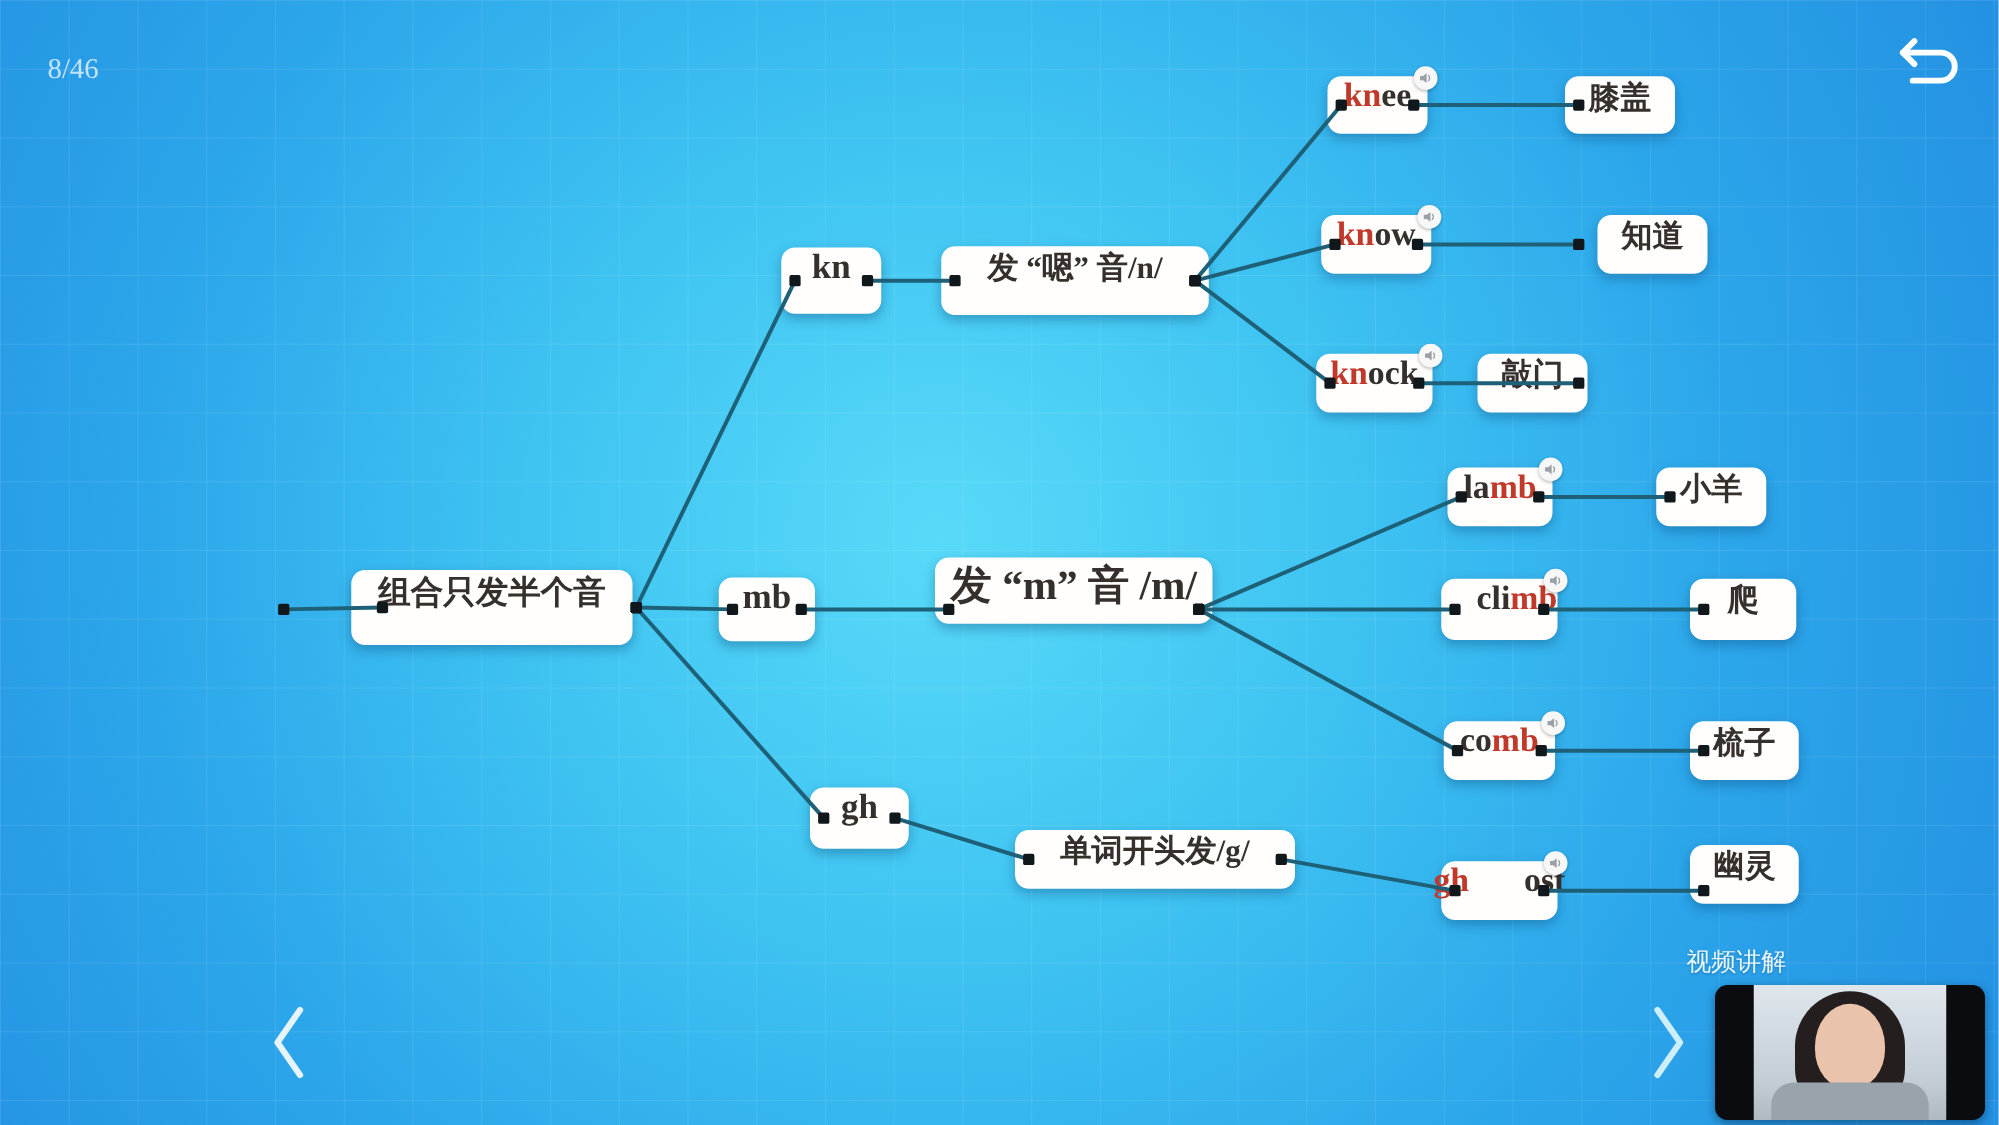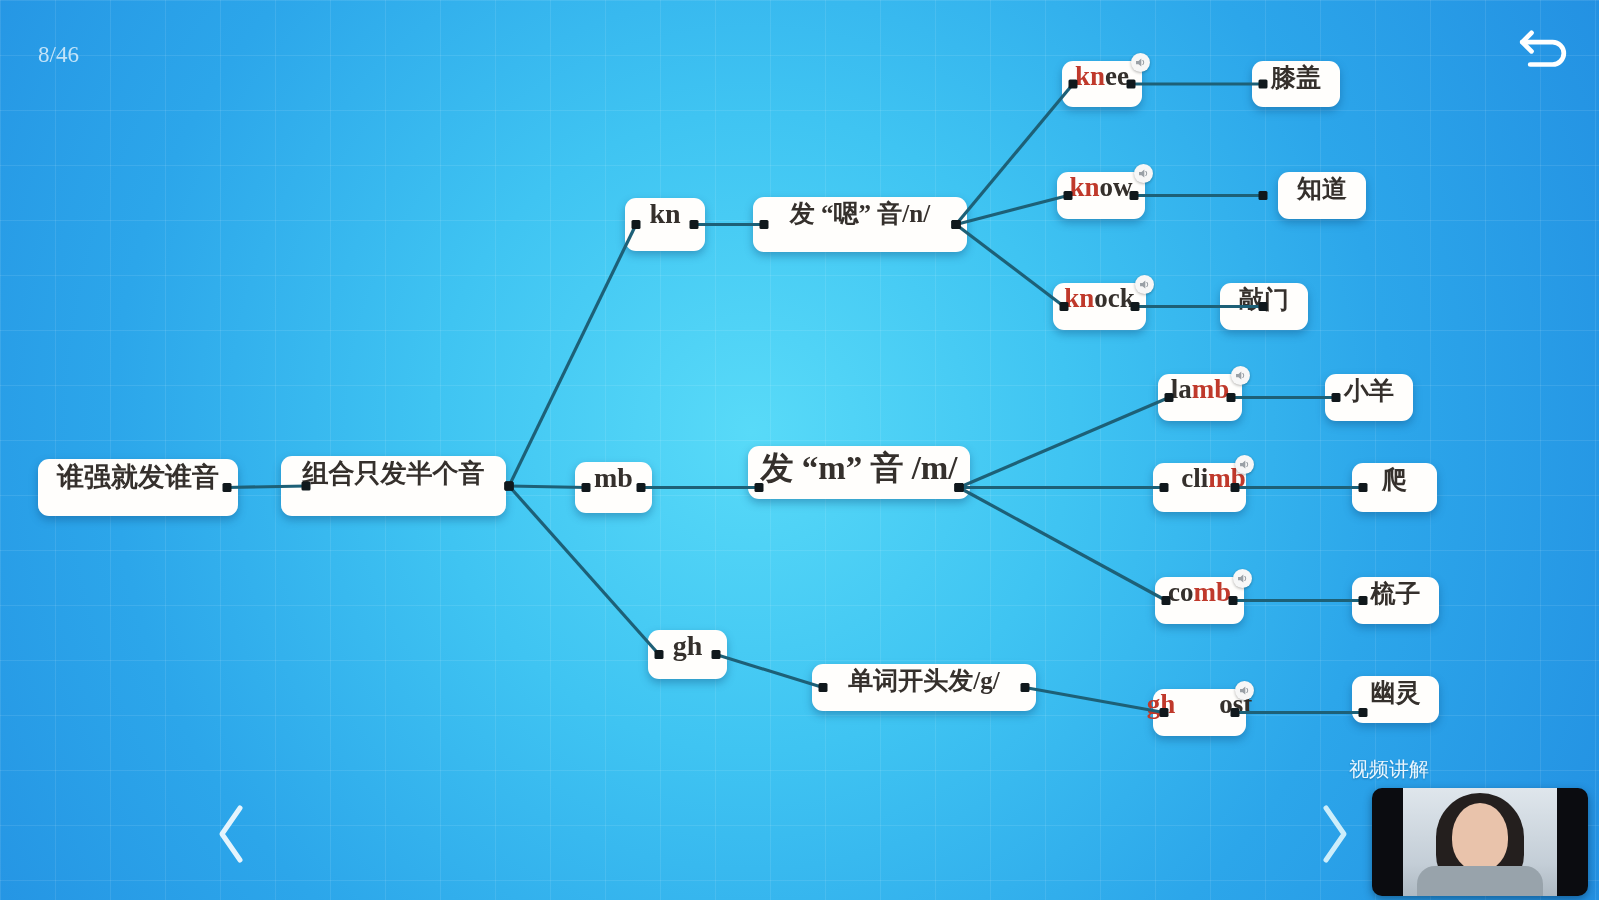--- a/index.html
+++ b/index.html
@@ -52,23 +52,20 @@
   <button class="undo">
     <span>
       <svg viewBox="0 0 44 30" width="58" height="40">
         <path d="M4 9 H27 a8.5 8.5 0 0 1 0 17 H10" fill="none" stroke="#ffffff" stroke-width="3.6" stroke-linecap="round" stroke-linejoin="round"></path>
         <path d="M11 2 L4 9 L11 16" fill="none" stroke="#ffffff" stroke-width="3.6" stroke-linecap="round" stroke-linejoin="round"></path>
       </svg>
     </span>
   </button>
 
   <div id="nodes">
-      <div class="node" style="left: 38px; top: 459px; width: 200px; height: 57px; font-size: 27px; background: rgb(255, 254, 252);">
-        <span style="color: rgb(53, 48, 44);">谁强就发谁音</span>
-      </div>
       <div class="node" style="left: 281px; top: 456px; width: 225px; height: 60px; font-size: 26px; background: rgb(255, 254, 252);">
         <span style="color: rgb(53, 48, 44);">组合只发半个音</span>
       </div>
       <div class="node" style="left: 625px; top: 198px; width: 80px; height: 53px; font-size: 28px; background: rgb(255, 254, 252);">
         <span style="color: rgb(53, 48, 44);">kn</span>
       </div>
       <div class="node" style="left: 753px; top: 197px; width: 214px; height: 55px; font-size: 25px; background: rgb(255, 254, 252);">
         <span style="color: rgb(53, 48, 44);">发 “嗯” 音/n/</span>
       </div>
       <div class="node" style="left: 1062px; top: 61px; width: 80px; height: 46px; font-size: 27px; background: rgb(255, 254, 252);">
@@ -100,21 +97,21 @@
       <div class="node" style="left: 1053px; top: 283px; width: 93px; height: 47px; font-size: 27px; background: rgb(255, 254, 252);">
         <span style="color: rgb(192, 57, 43);">kn</span>
         <span style="color: rgb(53, 48, 44);">ock</span>
         <span class="audio">
           <svg viewBox="0 0 16 16">
             <path d="M2.5 6h3L9 3.2v9.6L5.5 10h-3z" fill="#9aa0a6"></path>
             <path d="M10.8 5.5a3.4 3.4 0 0 1 0 5" stroke="#9aa0a6" stroke-width="1.3" fill="none" stroke-linecap="round"></path>
           </svg>
         </span>
       </div>
-      <div class="node" style="left: 1220px; top: 283px; width: 88px; height: 47px; font-size: 25px; background: rgb(255, 254, 252);">
+      <div class="node" style="left: 1182px; top: 283px; width: 88px; height: 47px; font-size: 25px; background: rgb(255, 254, 252);">
         <span style="color: rgb(53, 48, 44);">敲门</span>
       </div>
       <div class="node" style="left: 575px; top: 462px; width: 77px; height: 51px; font-size: 28px; background: rgb(255, 254, 252);">
         <span style="color: rgb(53, 48, 44);">mb</span>
       </div>
       <div class="node" style="left: 748px; top: 446px; width: 222px; height: 53px; font-size: 33px; background: rgb(255, 254, 252);">
         <span style="color: rgb(53, 48, 44);">发 “m” 音 /m/</span>
       </div>
       <div class="node" style="left: 1158px; top: 374px; width: 84px; height: 47px; font-size: 27px; background: rgb(255, 254, 252);">
         <span style="color: rgb(53, 48, 44);">la</span>

